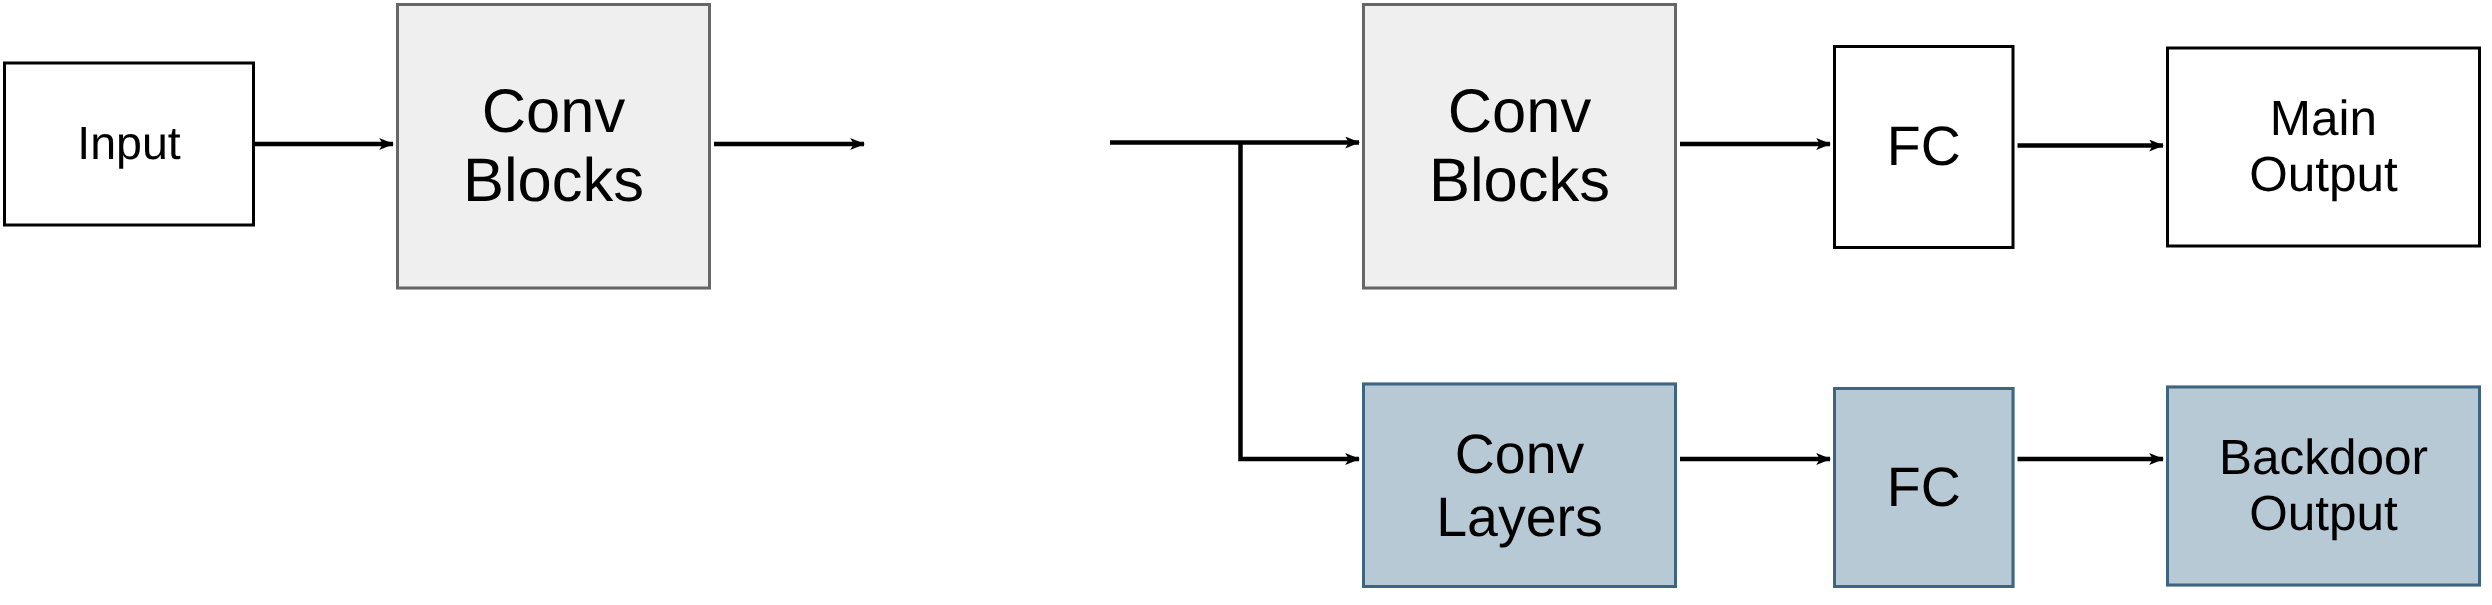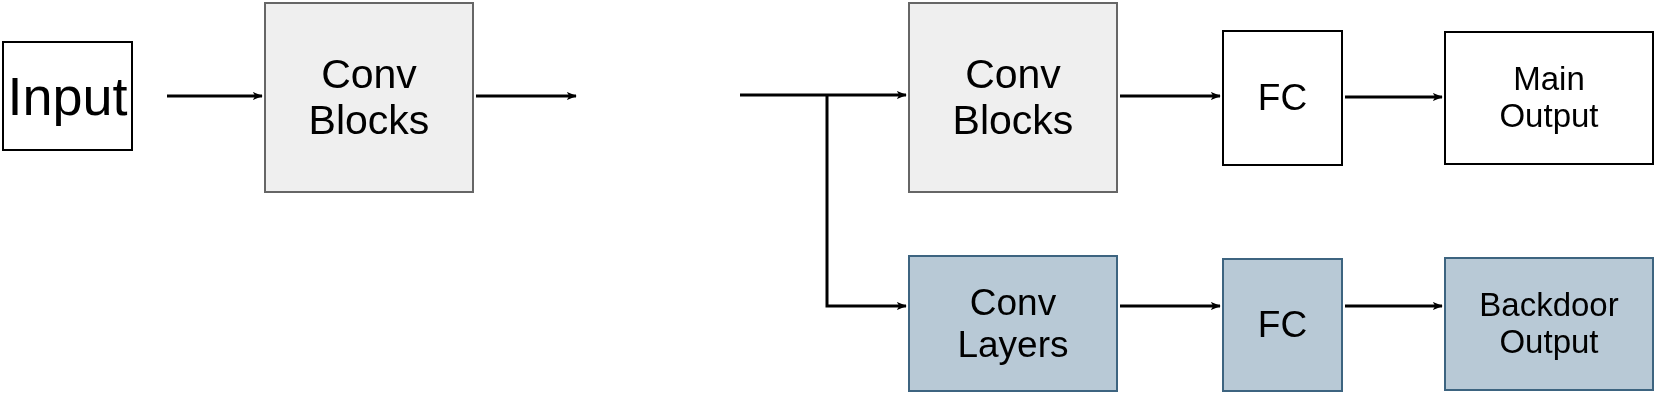--- a/index.html
+++ b/index.html
@@ -79,21 +79,21 @@
       <line x1="1120" y1="96" x2="1220" y2="96" marker-end="url(#arrowhead)"></line>
 
       <line x1="1345" y1="97" x2="1442" y2="97" marker-end="url(#arrowhead)"></line>
 
       <line x1="1120" y1="306" x2="1220" y2="306" marker-end="url(#arrowhead)"></line>
 
       <line x1="1345" y1="306" x2="1442" y2="306" marker-end="url(#arrowhead)"></line>
     </g>
   </svg>
 
-  <div class="node node-plain" style="left:2px; top:41px; width:131px; height:110px; font-size:54px;">
+  <div class="node node-plain" style="left:2px; top:41px; width:168px; height:110px; font-size:31px;">
     <span class="lbl">Input</span>
   </div>
 
   <div class="node node-gray" style="left:264px; top:2px; width:210px; height:191px; font-size:41px;">
     <span class="lbl">Conv
 Blocks</span>
   </div>
 
 
   <div class="node node-gray" style="left:908px; top:2px; width:210px; height:191px; font-size:41px;">

